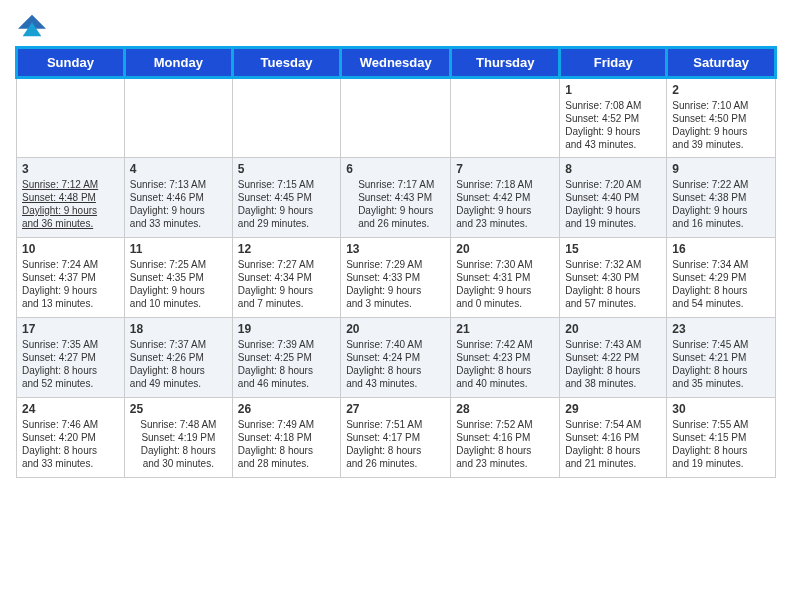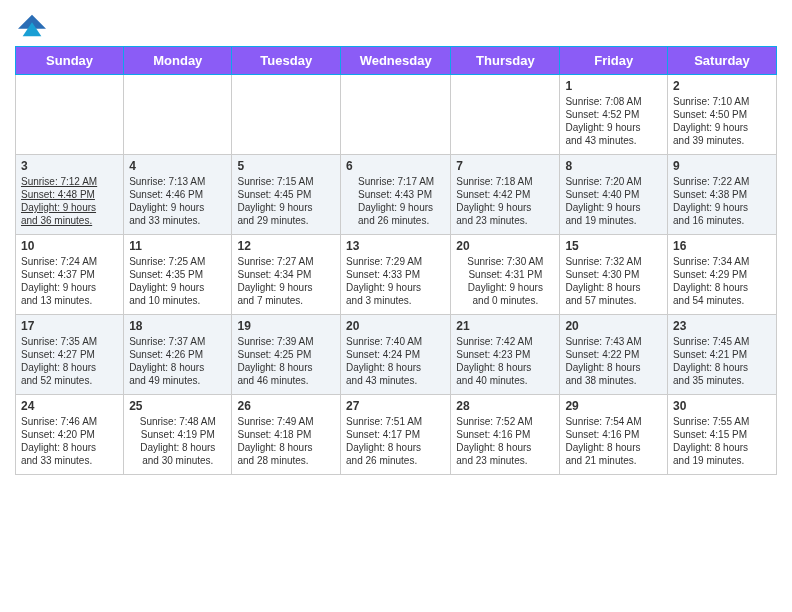--- a/index.html
+++ b/index.html
@@ -14,27 +14,27 @@
     .logo-blue { color: #1a6bb5; }
     .logo-icon { width: 28px; height: 28px; margin-left: 2px; }
     
     .title-block { text-align: right; }
     .month-title { font-size: 36px; color: #333; font-weight: normal; }
     .location { font-size: 14px; color: #555; }
     
     .calendar { width: 100%; border-collapse: collapse; }
     
     .calendar th {
-      background: #8b5cf6;
+      background: #1d4ed8;
       color: #fff;
       text-align: center;
       padding: 6px 4px;
       font-size: 13px;
       font-weight: bold;
-      border: 1px solid #0ea5e9;
+      border: 3px solid #0ea5e9;
     }
     
     .calendar td {
       border: 1px solid #ccc;
       vertical-align: top;
       padding: 4px 5px;
       width: 113px;
       height: 80px;
       background: #fff;
       font-size: 10px;
@@ -187,21 +187,21 @@
           </td>
           <td>
             <span class="day-number">13</span>
             <div class="day-info" style="white-space: pre-line;">Sunrise: 7:29 AM
 Sunset: 4:33 PM
 Daylight: 9 hours
 and 3 minutes.</div>
           </td>
           <td>
             <span class="day-number">20</span>
-            <div class="day-info" style="white-space: pre-line; text-align: center;">Sunrise: 7:30 AM
+            <div class="day-info" style="white-space: pre-line;">Sunrise: 7:30 AM
 Sunset: 4:31 PM
 Daylight: 9 hours
 and 0 minutes.</div>
           </td>
           <td>
             <span class="day-number">15</span>
             <div class="day-info" style="white-space: pre-line;">Sunrise: 7:32 AM
 Sunset: 4:30 PM
 Daylight: 8 hours
 and 57 minutes.</div>

